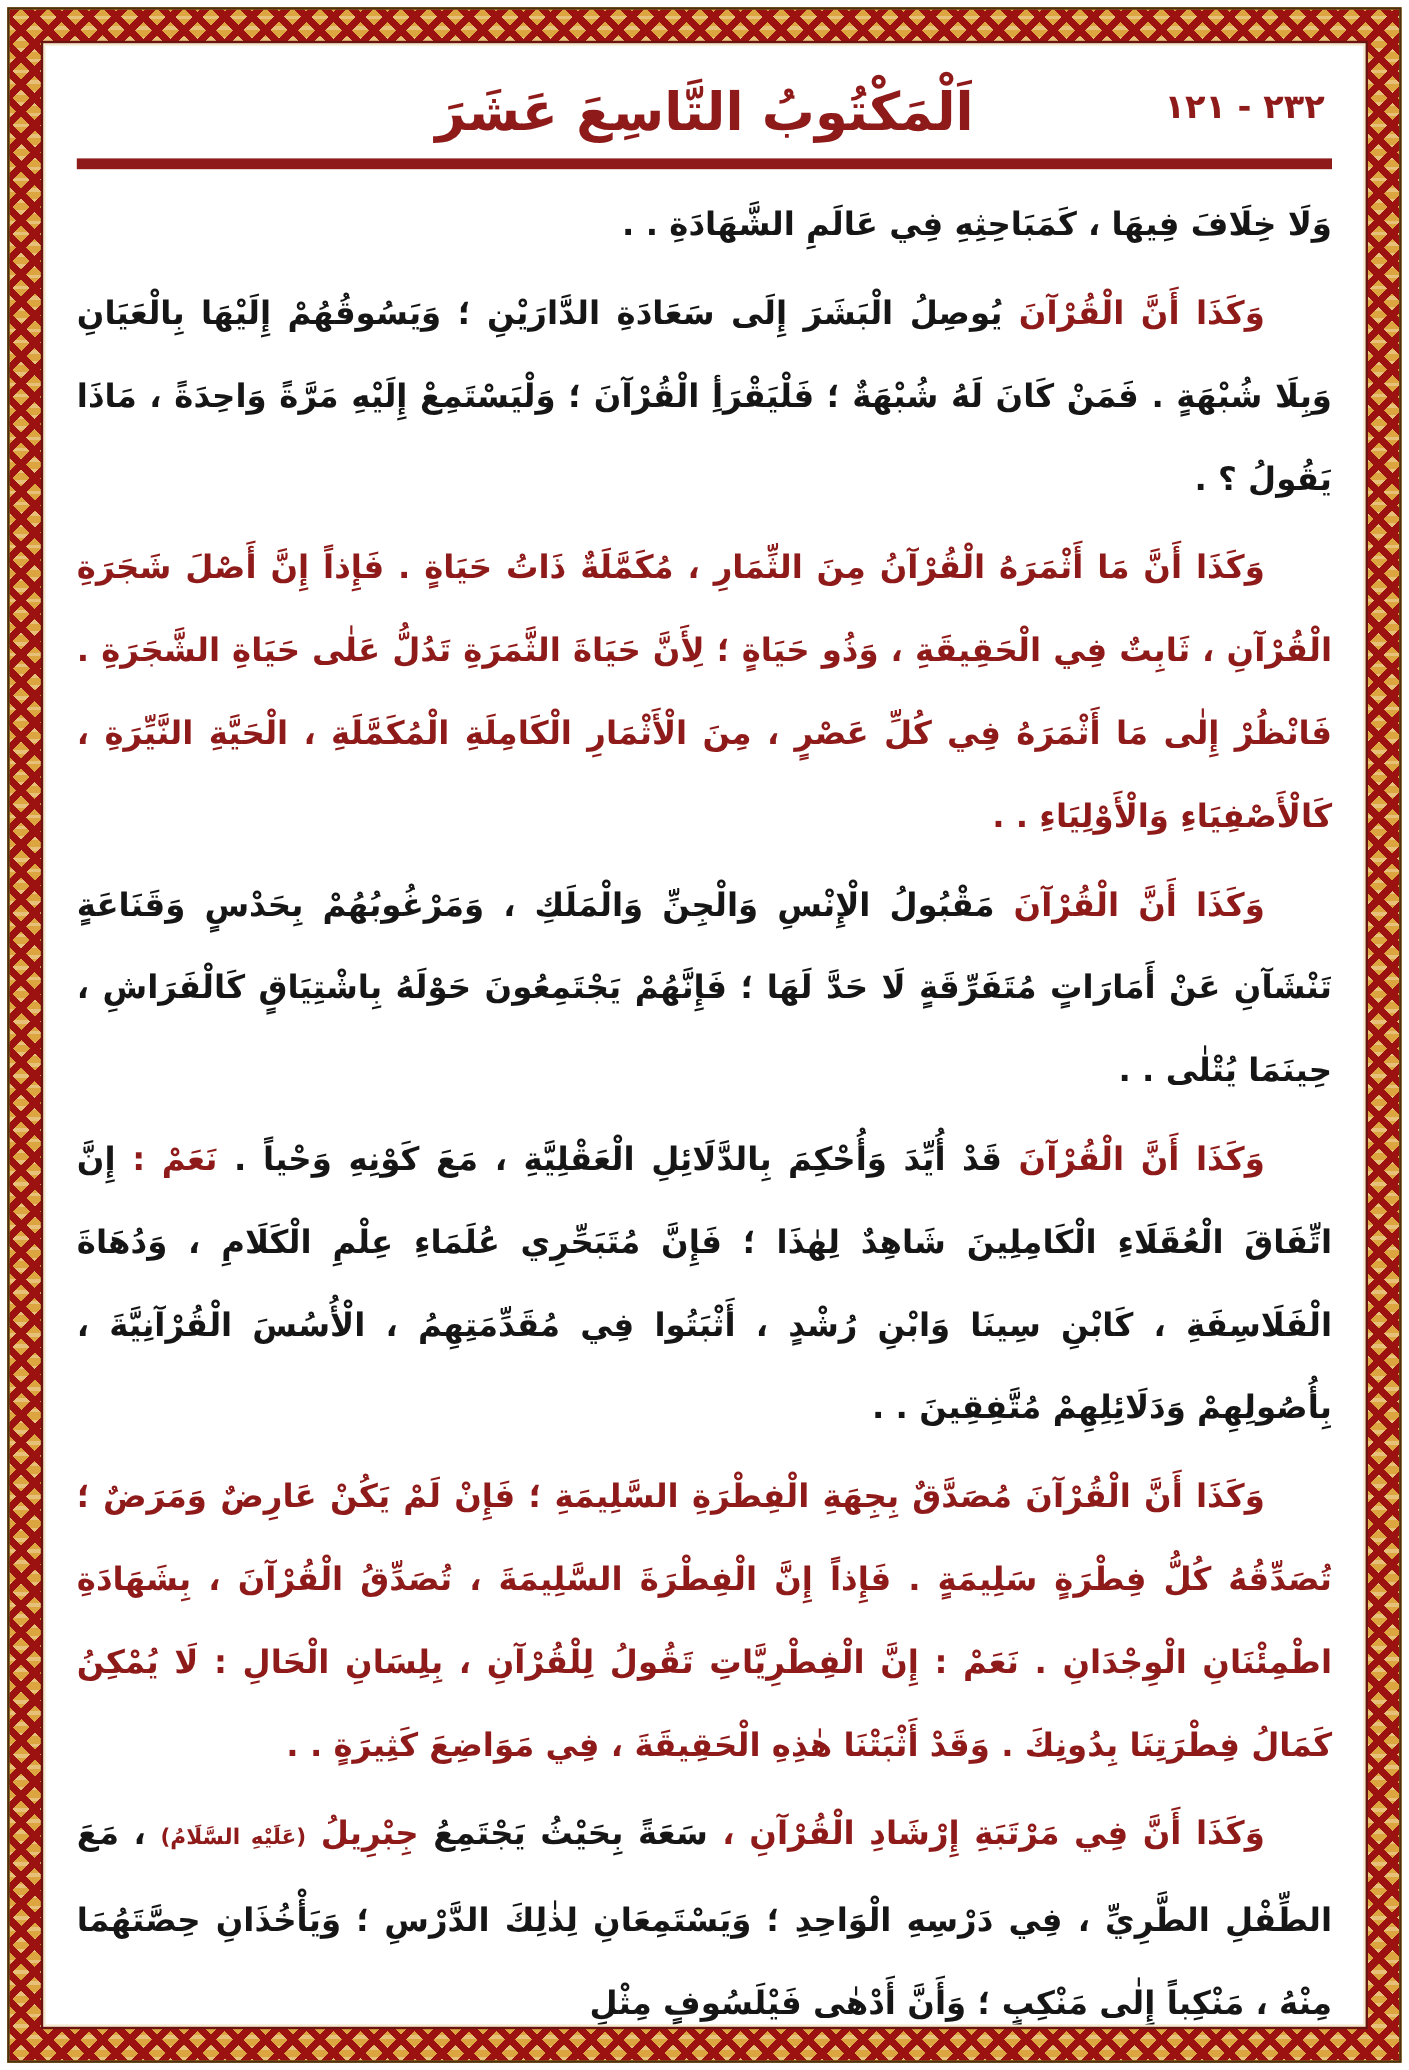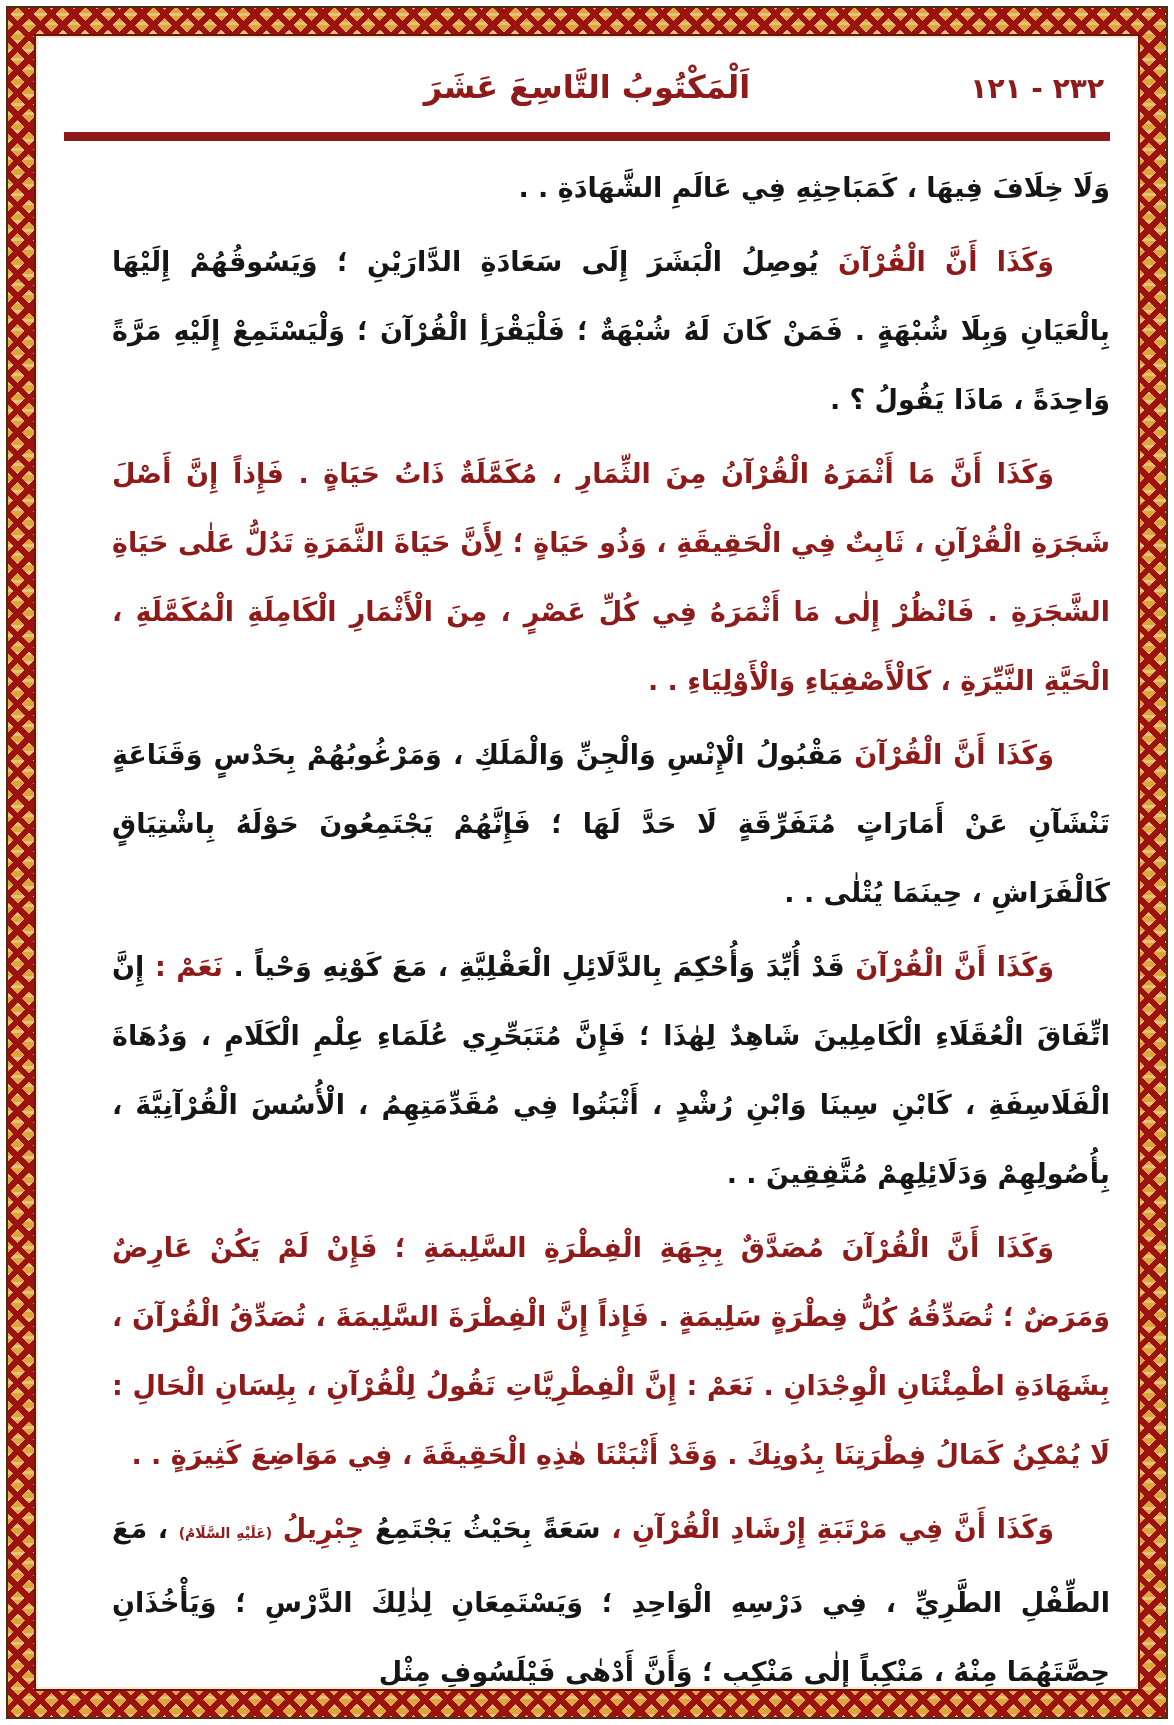--- a/index.html
+++ b/index.html
@@ -29,21 +29,21 @@
     background:#ffffff;
     box-shadow:0 0 0 2px #f4ead0, 0 0 0 4px #6b1410;
     padding:22px 26px 0 26px;
     overflow:hidden;
   }
 
   header{position:relative;height:66px;}
   .page-title{
     position:absolute;left:0;right:0;top:8px;
     text-align:center;
-    color:var(--red);font-weight:bold;font-size:32px;line-height:1.2;
+    color:var(--red);font-weight:bold;font-size:44px;line-height:1.2;
   }
   .page-numbers{
     position:absolute;right:6px;top:12px;
     color:var(--red);font-weight:bold;font-size:28px;direction:rtl;
   }
   .double-rule{
     margin-top:6px;
     height:3px;
     border-top:3px solid var(--red);
     border-bottom:6px solid var(--red);
@@ -52,25 +52,25 @@
   .content{
     margin-top:12px;
     direction:rtl;
     text-align:justify;
     font-size:27px;
     font-weight:bold;
     line-height:69px;
     color:var(--ink);
   }
   .content p{margin:0 0 5px 0;}
-  .content p.indent{text-indent:56px;margin-left:48px;}
+  .content p.indent{text-indent:56px;}
   .content span.red{color:var(--red);}
   .content span.black{color:var(--ink);}
   .content span.seal{
-    font-size:14px;
+    font-size:18px;
     color:var(--red);
   }
 </style>
 </head>
 <body>
 
 <div class="canvas">
   <div class="frame">
     <div class="page">
       <header>

